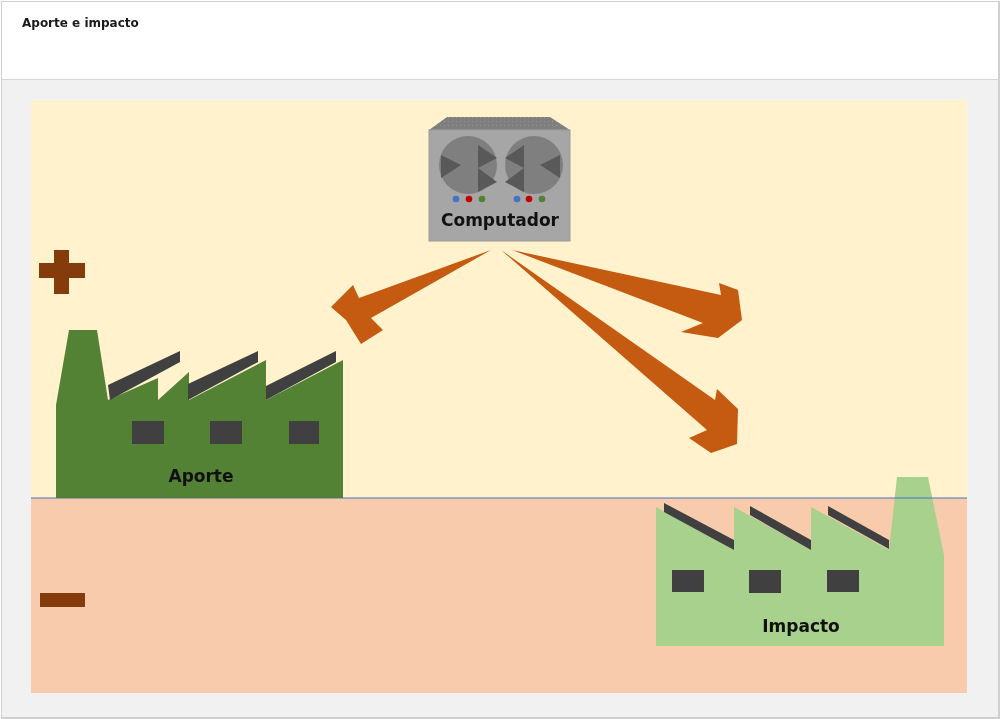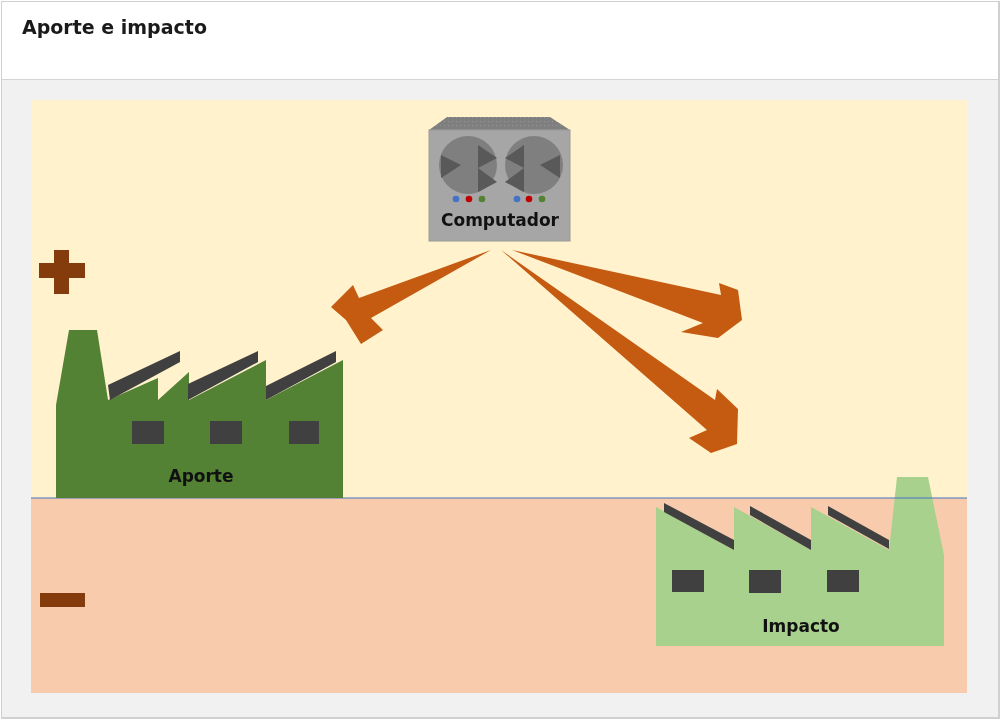--- a/index.html
+++ b/index.html
@@ -1,19 +1,19 @@
 <!DOCTYPE html>
 <html><head>
 <meta charset="utf-8">
 <style>
   html,body{margin:0;padding:0;}
   body{width:1000px;height:719px;background:#ffffff;font-family:"DejaVu Sans","Liberation Sans",sans-serif;position:relative;overflow:hidden;}
   .frame{position:absolute;left:1px;top:1px;width:996px;height:715px;border:1px solid #d0d0d0;border-right:2px solid #d0d0d0;border-bottom:2px solid #d0d0d0;background:#f1f1f1;}
   .header{position:absolute;left:0;top:0;width:996px;height:77px;background:#ffffff;border-bottom:1px solid #d4d4d4;}
-  .title{position:absolute;left:20px;top:14px;font-size:19px;font-weight:bold;color:#1a1a1a;}
+  .title{position:absolute;left:20px;top:14px;font-size:12px;font-weight:bold;color:#1a1a1a;}
   .canvas{position:absolute;left:31px;top:100px;width:936px;height:593px;}
   svg text{font-family:"DejaVu Sans","Liberation Sans",sans-serif;font-weight:bold;}
 </style>
 </head>
 <body>
 
 <div class="frame">
   <div class="header">
     <div class="title">Aporte e impacto</div>
   </div>

